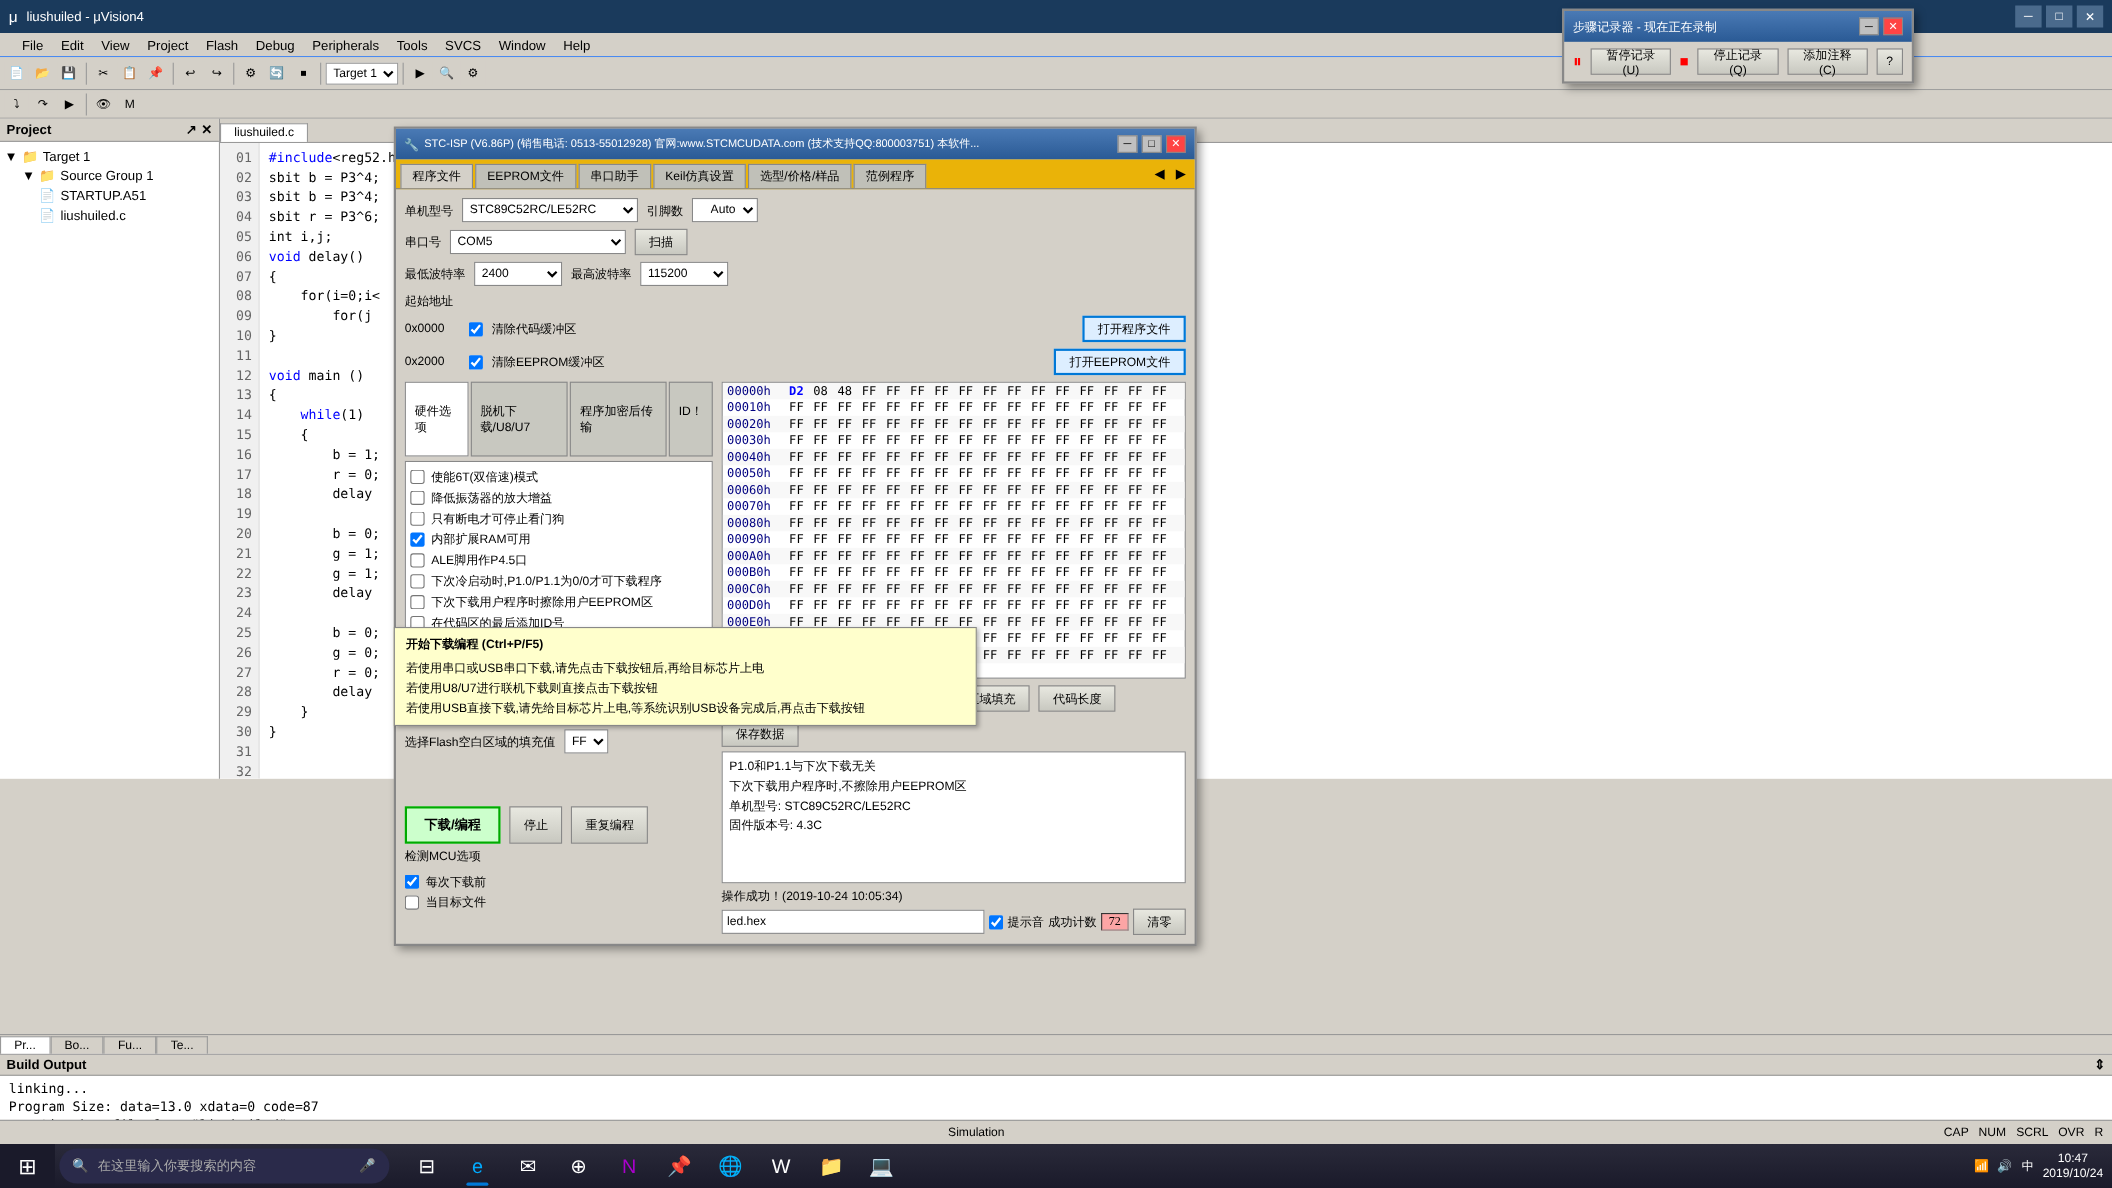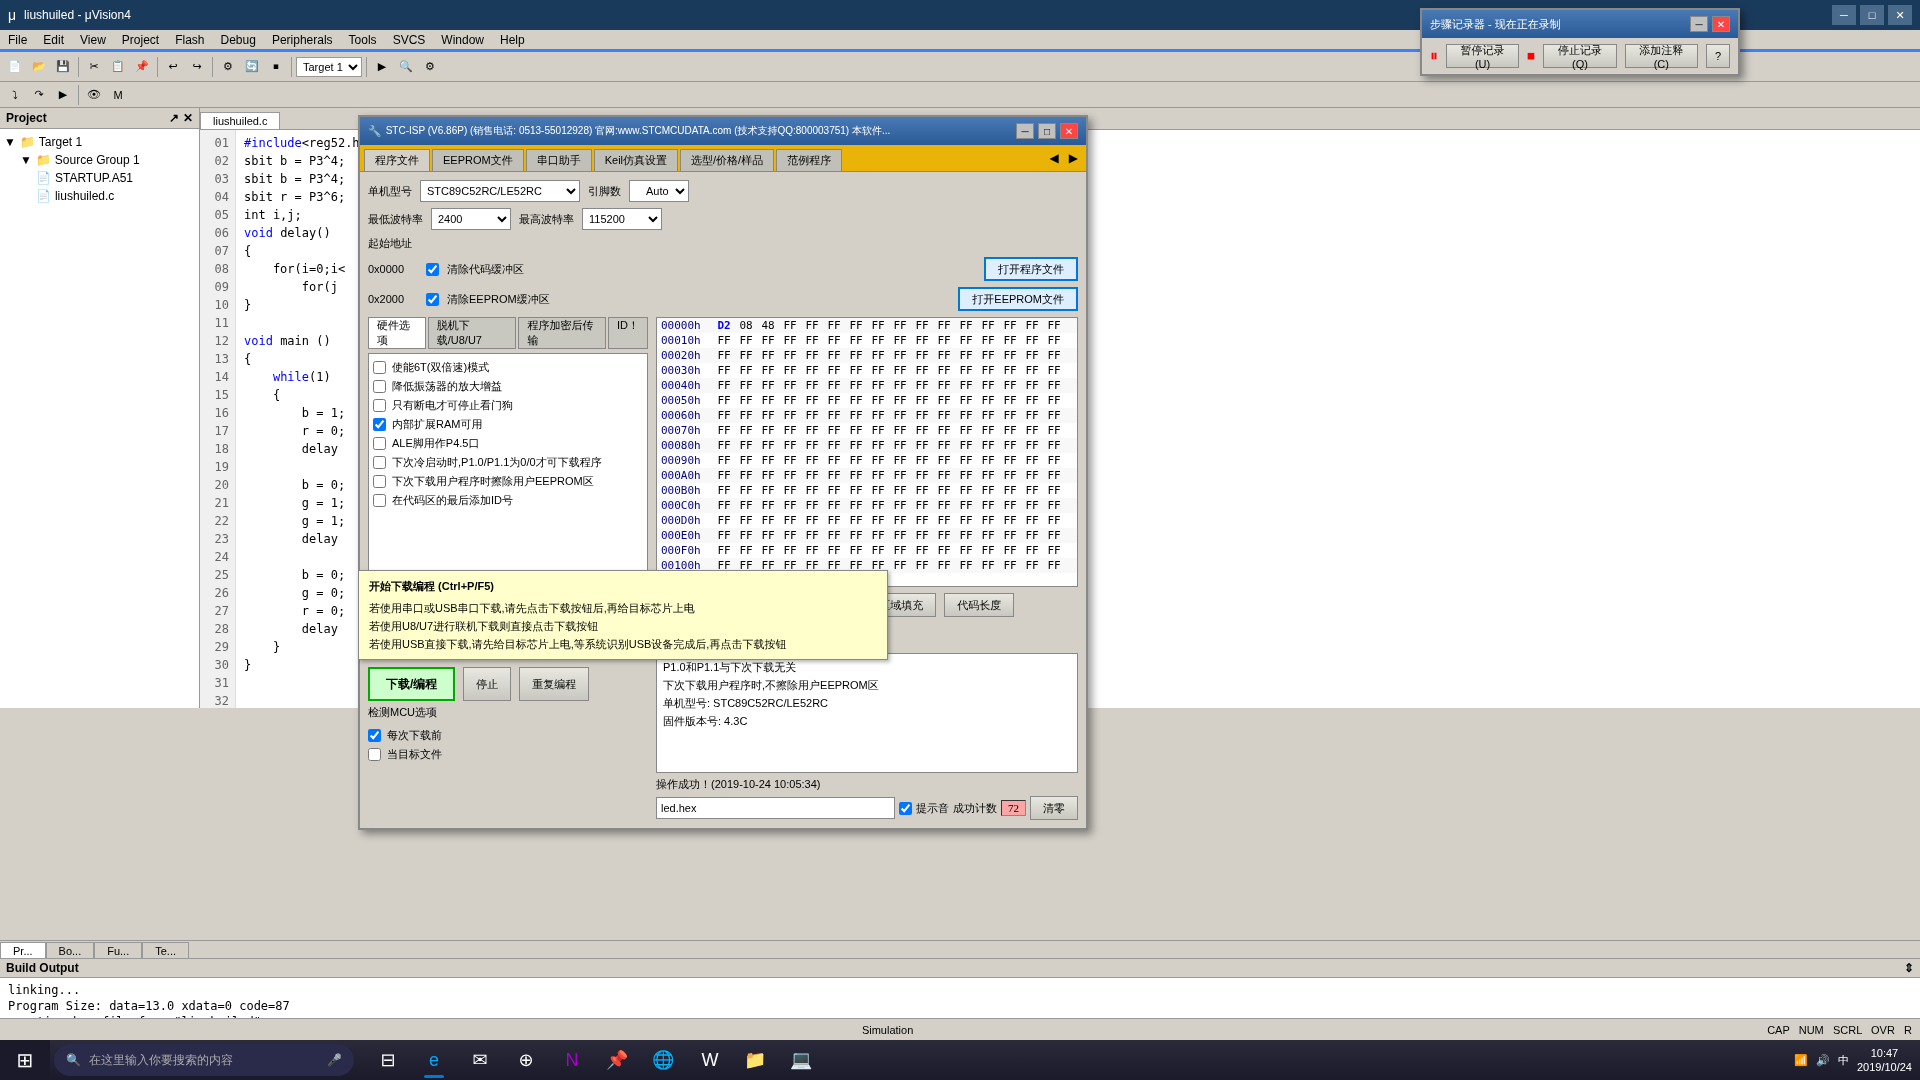--- a/index.html
+++ b/index.html
@@ -5,21 +5,21 @@
     * { margin: 0; padding: 0; box-sizing: border-box; }
     body { width: 1920px; height: 1080px; background: #d4d0c8; font-family: 'Microsoft YaHei', SimSun, Arial, sans-serif; font-size: 12px; overflow: hidden; position: relative; }
     
     
     .title-bar { background: #1a3a5c; color: white; height: 30px; display: flex; align-items: center; padding: 0 8px; justify-content: space-between; }
     .title-bar-left { display: flex; align-items: center; gap: 8px; }
     .title-bar-right { display: flex; gap: 4px; }
     .title-btn { width: 24px; height: 20px; background: #4a6a8c; color: white; border: none; cursor: pointer; font-size: 11px; display: flex; align-items: center; justify-content: center; }
     
     
-    .menu-bar { background: #d4d0c8; height: 22px; display: flex; align-items: center; border-bottom: 3px solid #3b82f6; padding: 0 0; }
+    .menu-bar { background: #d4d0c8; height: 22px; display: flex; align-items: center; border-bottom: 1px solid #3b82f6; padding: 0 12px; }
     .menu-item { padding: 2px 8px; cursor: pointer; font-size: 12px; }
     
     
     .toolbar { background: #d4d0c8; height: 30px; display: flex; align-items: center; padding: 2px 4px; border-bottom: 1px solid #999; gap: 2px; }
     .tb-btn { width: 22px; height: 22px; background: #d4d0c8; border: 1px solid transparent; cursor: pointer; display: flex; align-items: center; justify-content: center; font-size: 11px; }
     .tb-sep { width: 1px; height: 20px; background: #999; margin: 0 2px; }
     .tb-select { height: 20px; font-size: 11px; background: white; border: 1px solid #999; padding: 0 2px; }
     
     
     .toolbar2 { background: #d4d0c8; height: 26px; display: flex; align-items: center; padding: 2px 4px; border-bottom: 1px solid #999; gap: 2px; }
@@ -69,21 +69,21 @@
     .hex-grid { background: white; border: 1px solid #888; font-family: Consolas, monospace; font-size: 11px; overflow: auto; height: 270px; }
     .hex-row { display: flex; gap: 4px; padding: 1px 4px; }
     .hex-row:nth-child(odd) { background: #f8f8f8; }
     .hex-addr { color: #000080; min-width: 50px; }
     .hex-val { min-width: 18px; text-align: center; }
     .hex-val.highlight { color: #0000ff; font-weight: bold; }
     .options-panel { border: 1px solid #888; background: white; height: 240px; overflow: auto; padding: 4px; }
     .opt-item { display: flex; align-items: center; gap: 6px; padding: 2px 0; font-size: 11px; }
     .opt-item input[type=checkbox] { width: 13px; height: 13px; }
     .stc-sub-tabs { display: flex; gap: 2px; margin-bottom: 4px; }
-    .stc-sub-tab { padding: 0 8px; font-size: 11px; background: #c8c8c0; border: 1px solid #888; cursor: pointer; }
+    .stc-sub-tab { padding: 18px 8px; font-size: 11px; background: #c8c8c0; border: 1px solid #888; cursor: pointer; }
     .stc-sub-tab.active { background: white; }
     .bottom-btns { display: flex; gap: 8px; margin-top: 8px; align-items: center; }
     .stc-info-box { background: white; border: 1px solid #888; padding: 4px 6px; font-size: 11px; height: 120px; overflow: auto; line-height: 18px; }
     .code-length-row { display: flex; align-items: center; gap: 8px; margin-top: 6px; flex-wrap: wrap; }
     .code-val { font-family: Consolas; background: #fca5a5; border: 1px inset #888; padding: 1px 6px; font-size: 11px; }
     .select-fill-row { display: flex; align-items: center; gap: 8px; margin-top: 4px; }
     
     
     .tooltip-popup { position: absolute; top: 570px; left: 358px; width: 530px; background: #ffffcc; border: 1px solid #888; padding: 6px 10px; font-size: 11px; line-height: 18px; z-index: 200; box-shadow: 2px 2px 4px rgba(0,0,0,0.3); }
     
@@ -302,20 +302,27 @@
       <span class="stc-label">单机型号</span>
       <select class="stc-select" style="width:160px;">
         <option>STC89C52RC/LE52RC</option>
       </select>
       <span class="stc-label">引脚数</span>
       <select class="stc-select" style="width:60px;padding-left:12px;">
         <option>Auto</option>
       </select>
     </div>
 
+    <div class="stc-row">
+      <span class="stc-label">串口号</span>
+      <select class="stc-select" style="width:160px;">
+        <option>COM5</option>
+      </select>
+      <button class="stc-btn">扫描</button>
+    </div>
 
     <div class="stc-row">
       <span class="stc-label">最低波特率</span>
       <select class="stc-select" style="width:80px;">
         <option>2400</option>
       </select>
       <span class="stc-label">最高波特率</span>
       <select class="stc-select" style="width:80px;">
         <option>115200</option>
       </select>

